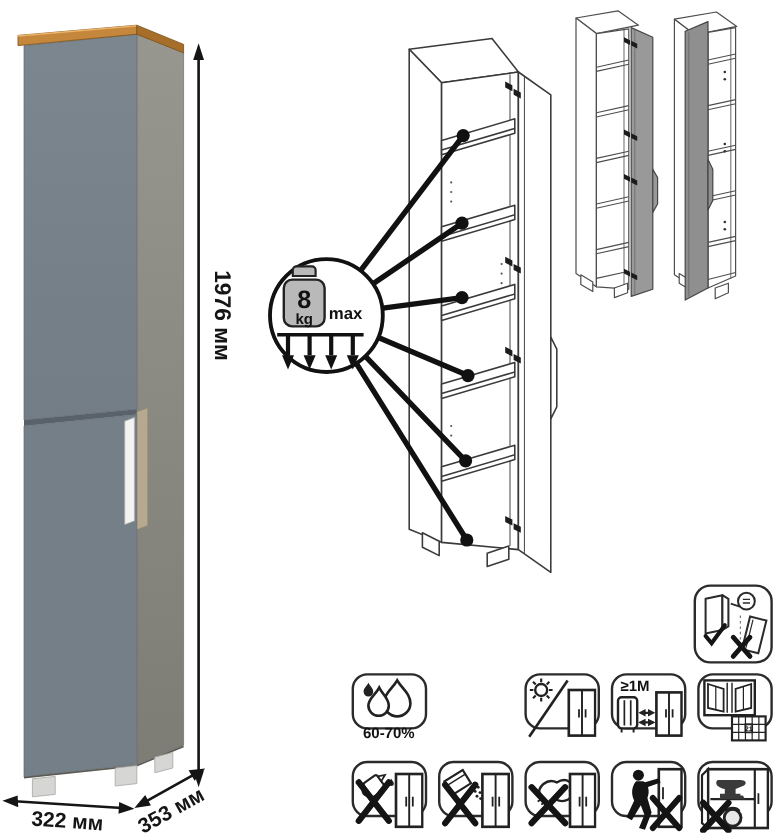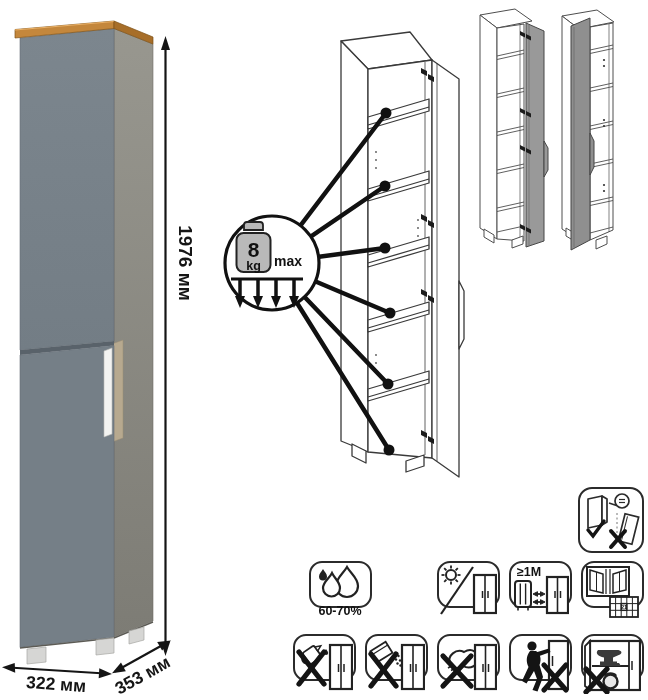--- a/index.html
+++ b/index.html
@@ -269,21 +269,21 @@
         <line x1="44" y1="28" x2="44" y2="52" stroke="#2b2b2b" stroke-width="1"></line>
       </g>
       <g stroke="#141414" stroke-width="4" stroke-linecap="round">
         <line x1="31" y1="42" x2="45" y2="58"></line>
           <line x1="45" y1="42" x2="31" y2="58"></line>
       </g>
     </svg>
   </div>
 
   
-  <div class="tile" style="left:293px;top:561px;margin-left:16px;">
+  <div class="tile" style="left:293px;top:561px;">
     <svg width="58" height="58" viewBox="0 0 58 58">
       <path d="M12 6 C10.5 9 8 10.5 8 13.5 a4 4 0 0 0 8 0 C16 10.5 13.5 9 12 6 Z" fill="#222"></path>
       <path d="M36 4 C32 11 25 15 25 23 a11 11 0 0 0 22 0 C47 15 40 11 36 4 Z" fill="#fff" stroke="#222" stroke-width="2.2"></path>
       <path d="M21 10 C18 16 12 19 12 25 a8.5 8.5 0 0 0 17 0 C29 19 24 16 21 10 Z" fill="#fff" stroke="#222" stroke-width="2.2"></path>
       <text x="29" y="52" text-anchor="middle" font-size="12.5" font-weight="700" fill="#111">60-70%</text>
     </svg>
   </div>
 
 
   <div class="tile" style="left:437px;top:561px;">

